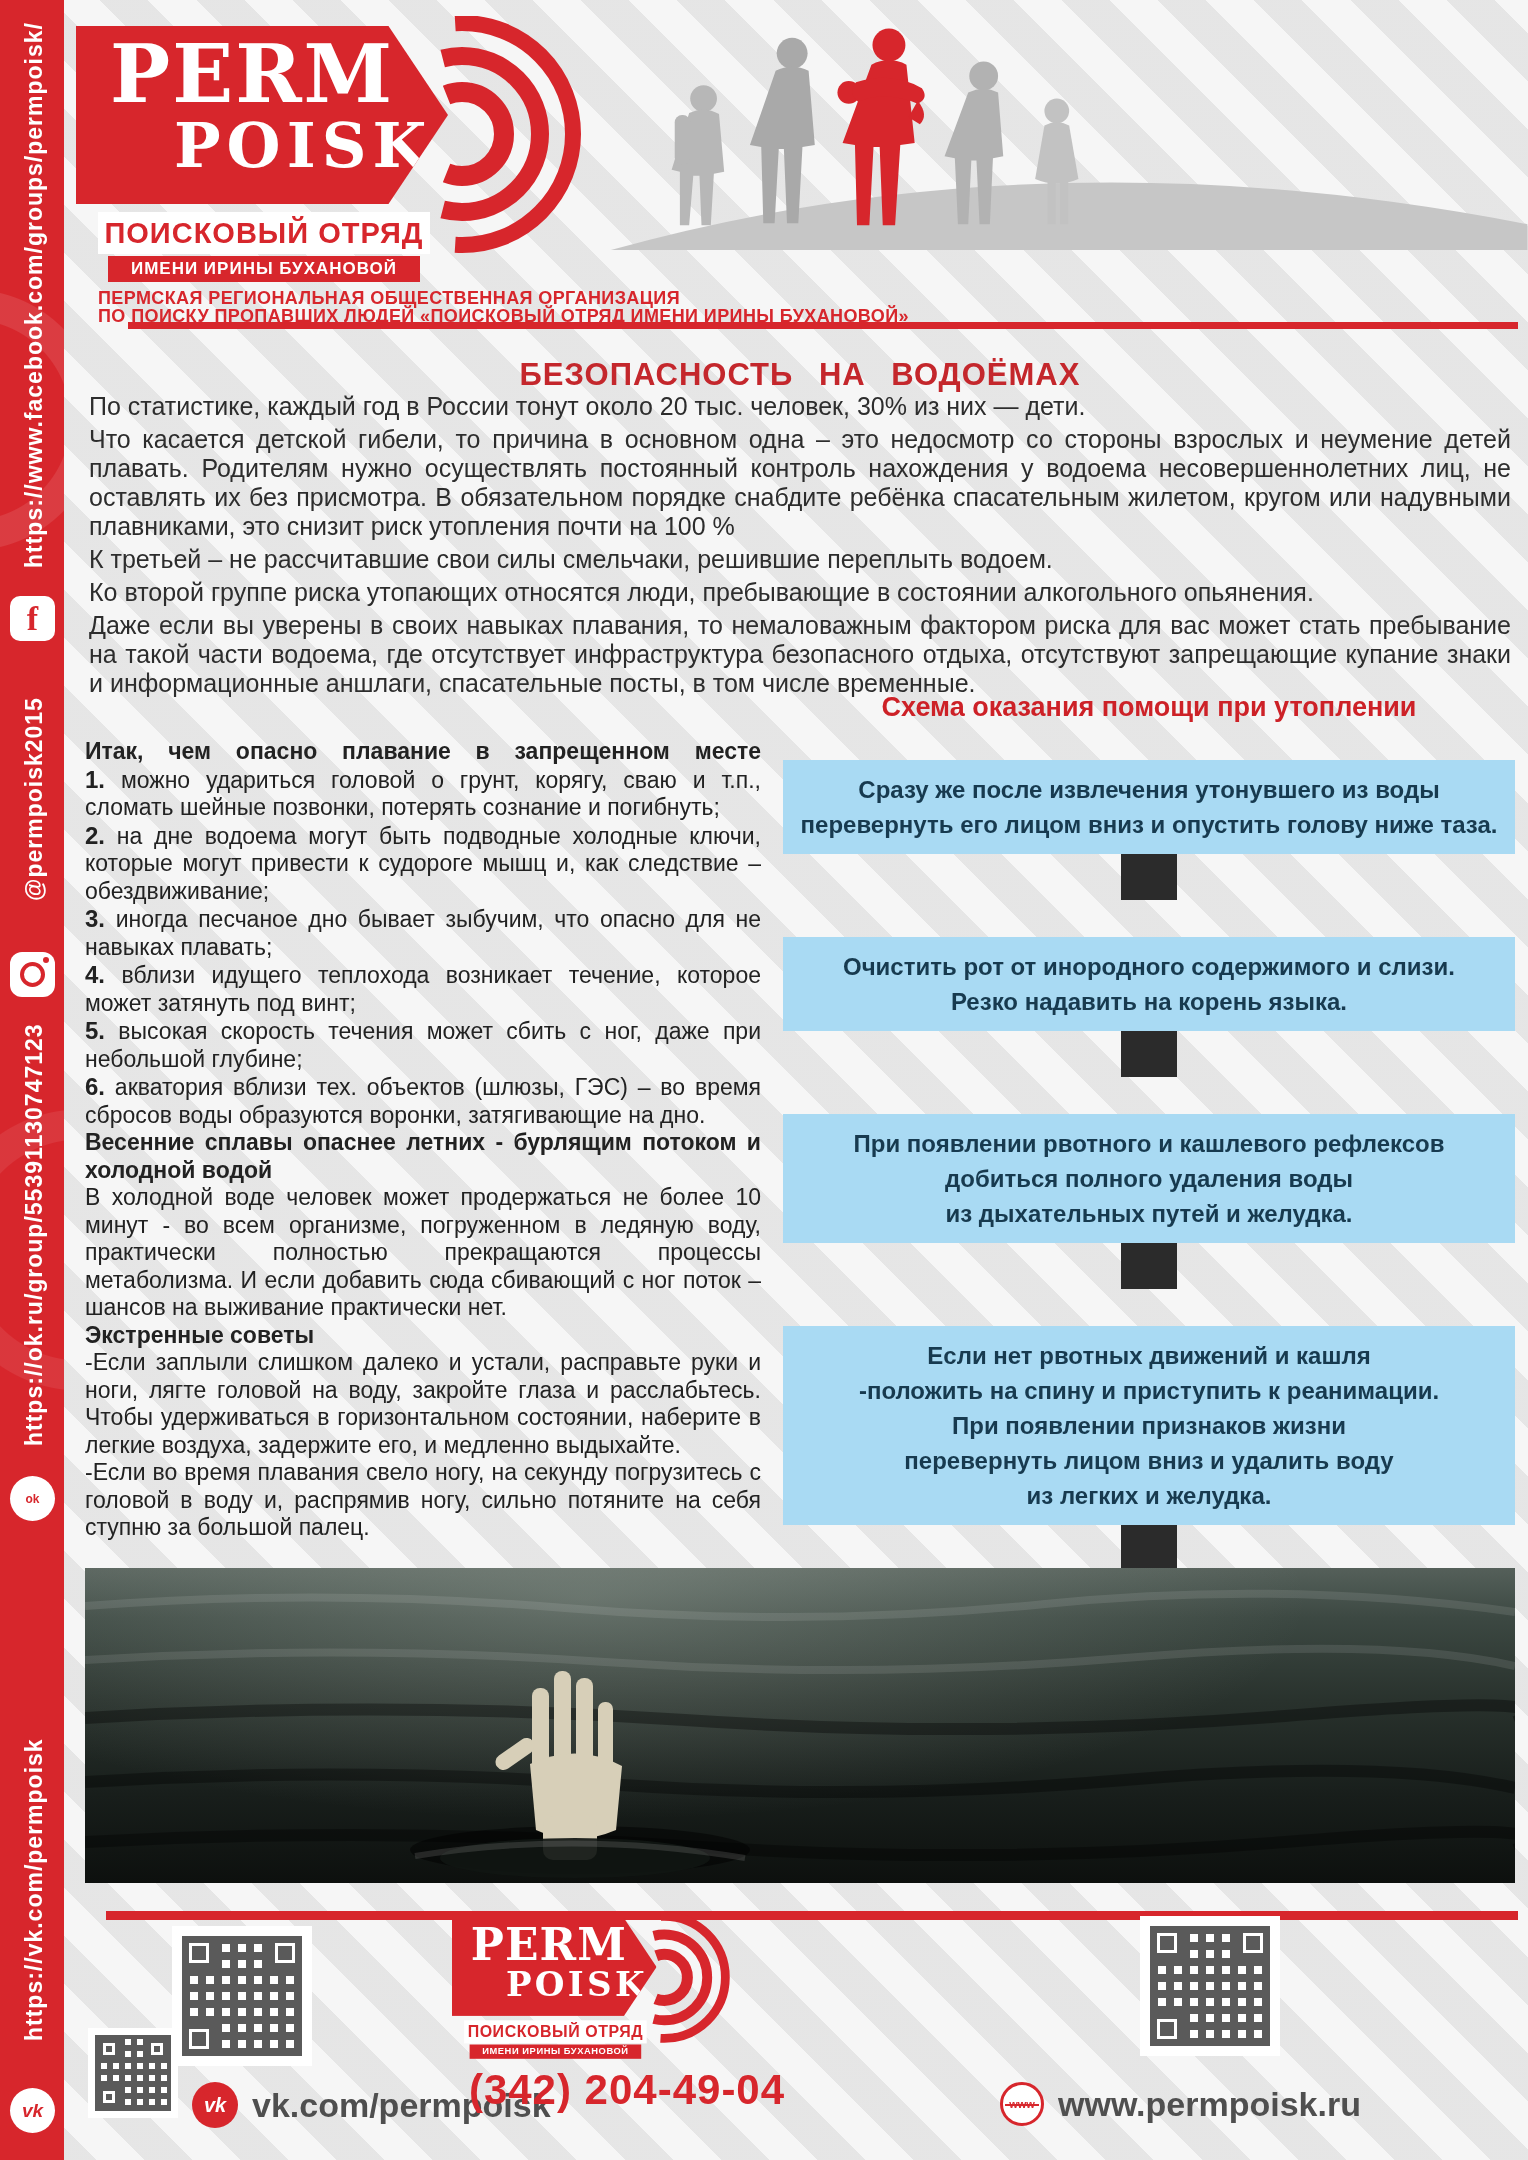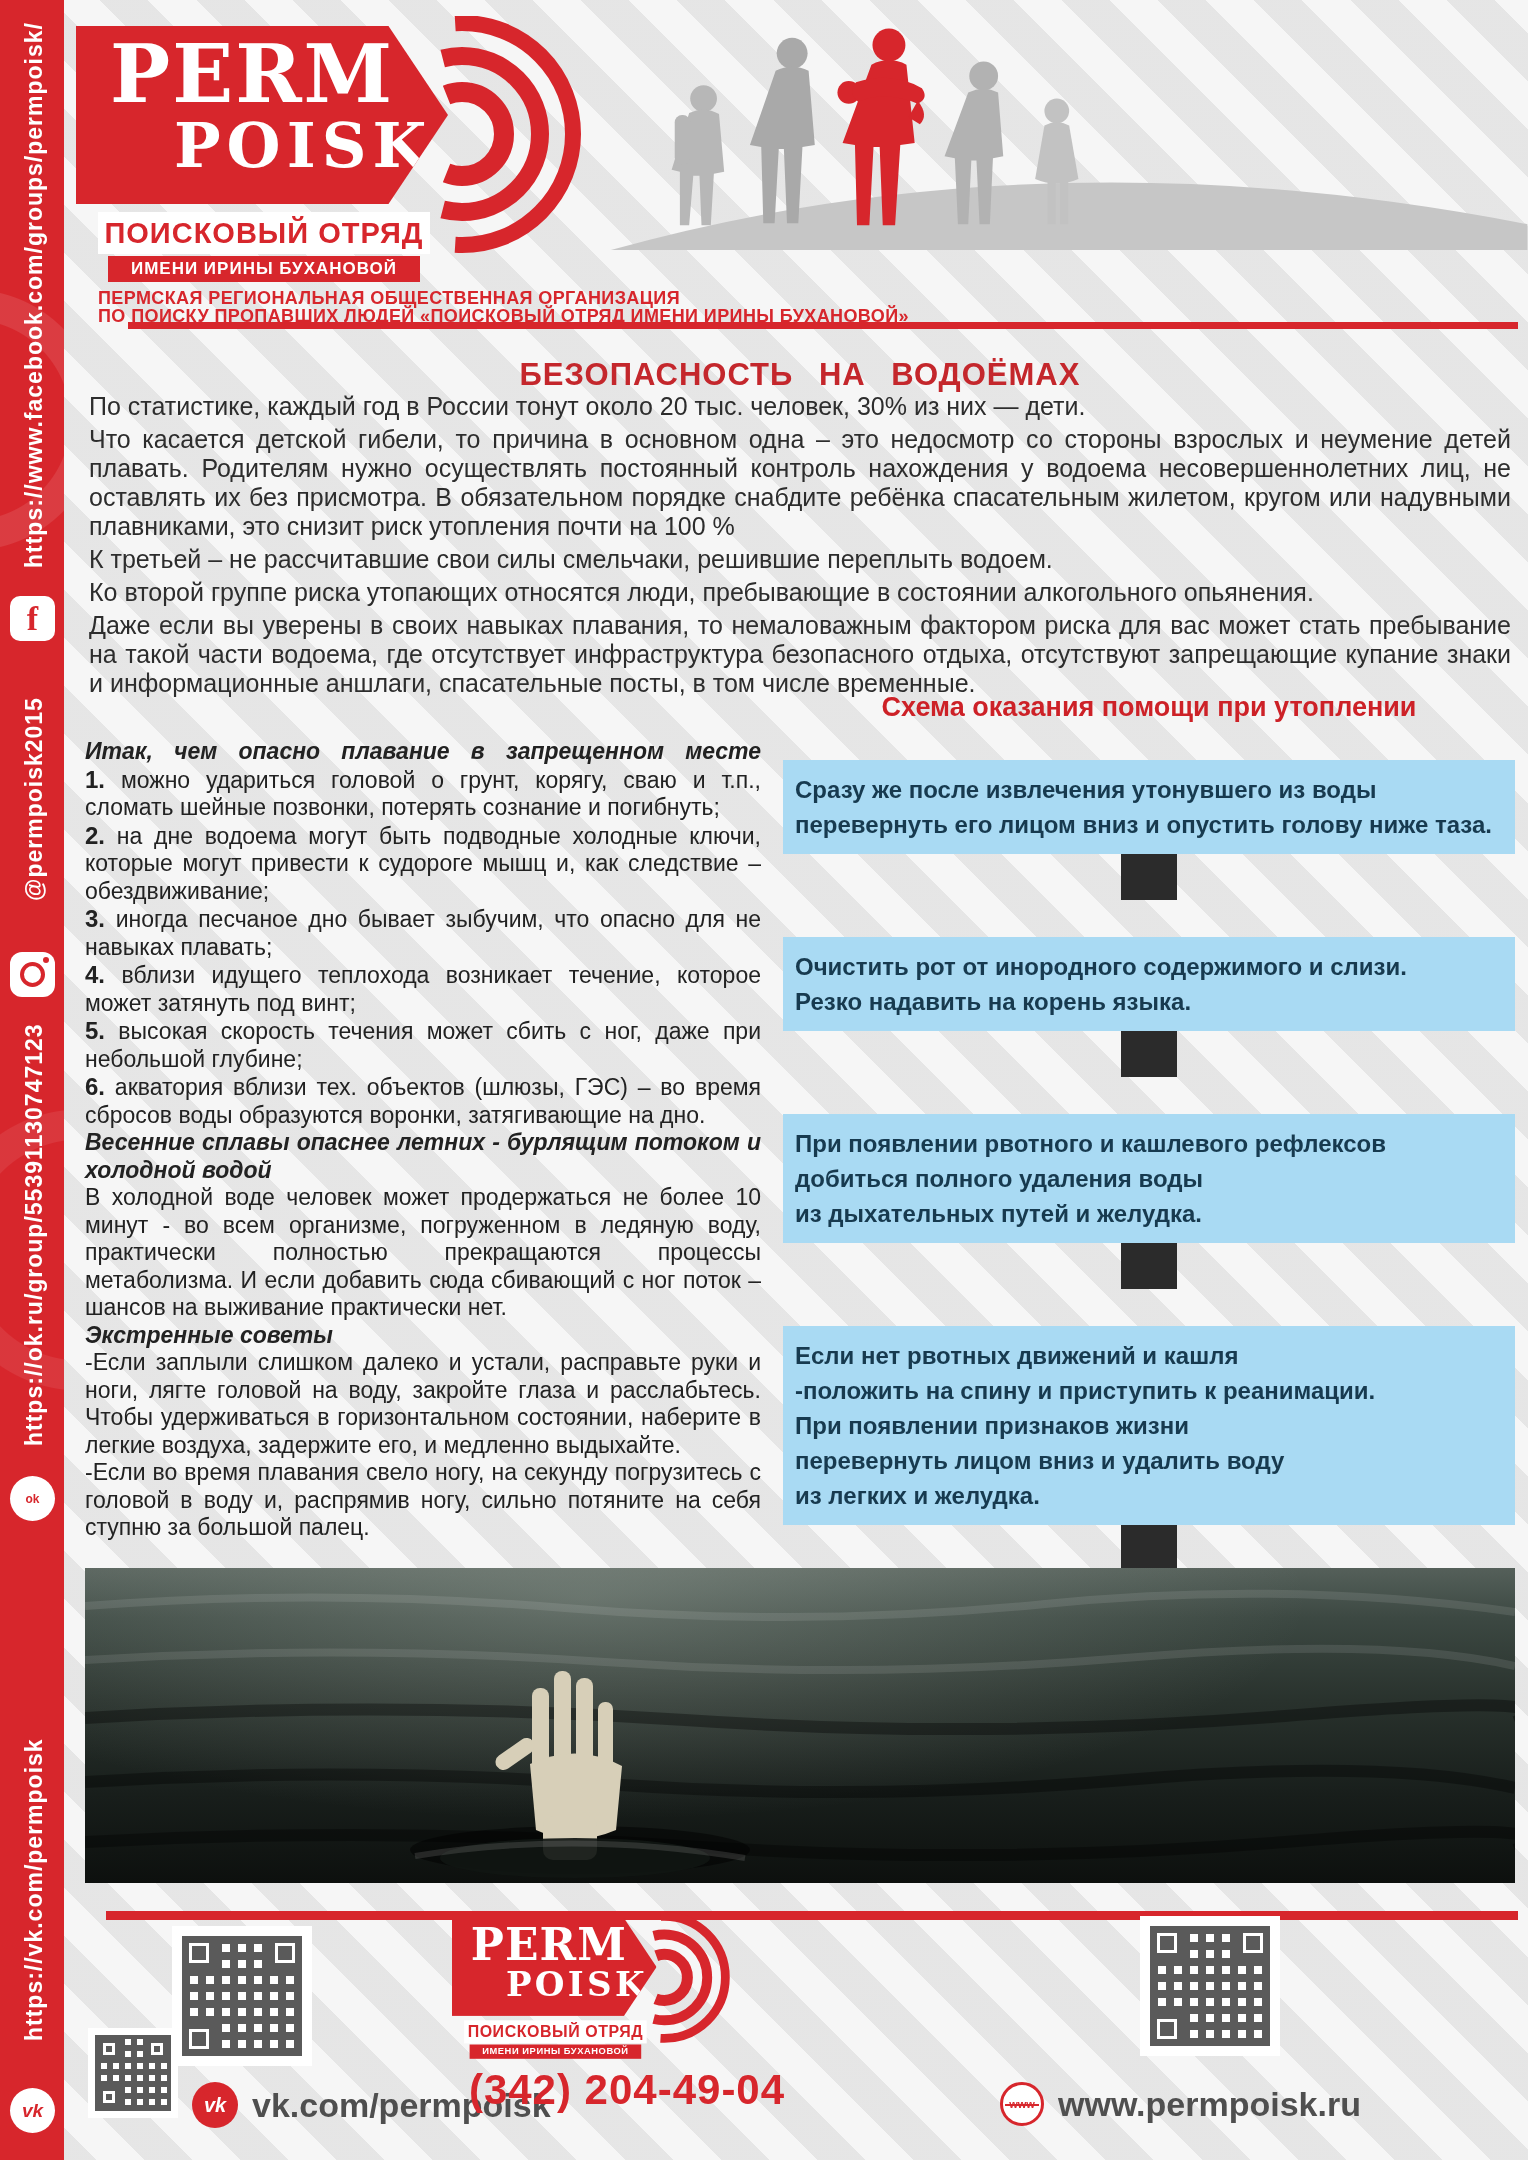--- a/index.html
+++ b/index.html
@@ -64,32 +64,32 @@
   .title {
     position:absolute; left:85px; top:336px; width:1430px;
     text-align:center; color:#c4272c; font-weight:bold; font-size:31px;
     letter-spacing:1px; word-spacing:16px;
   }
   .intro { position:absolute; left:85px; top:388px; width:1430px; }
   .intro p { margin:4px; font-size:25px; line-height:29px; color:#2d2d2d; text-align:justify; }
   .left-col { position:absolute; left:85px; top:738px; width:676px; }
   .left-col p { margin:0; font-size:23px; line-height:27.5px; color:#222; text-align:justify; }
   .red-h {
-    margin:0; color:#cd2127; font-weight:bold; font-size:24px; line-height:28px; text-align:justify;font-style:italic;
+    margin:0; color:#cd2127; font-weight:bold; font-size:24px; line-height:28px; text-align:justify;
   }
   .red-h.spread { text-align-last:justify; }
   .li b { font-size:24px; }
   
   .scheme { position:absolute; left:783px; top:692px; width:732px; }
   .scheme-heading {
     margin:0 0 10px 0; text-align:center; color:#cd2127; font-weight:bold; font-size:27px;
   }
   .scheme-box {
     background:#a9daf3; color:#173a4f; font-weight:bold; font-size:24px; line-height:35px;
-    padding:12px 12px; white-space:pre-line;margin-top:37px;
+    text-align:center; padding:12px 12px; white-space:pre-line;margin-top:37px;
   }
   .connector { width:56px; height:46px; background:#2b2b2b; margin:0 auto; }
   
   .photo {
     position:absolute; left:85px; top:1568px; width:1430px; height:315px;
     background:
       radial-gradient(ellipse at 35% 10%, rgba(190,200,190,0.30), transparent 55%),
       linear-gradient(180deg, #55605a 0%, #3c4842 16%, #29322d 42%, #181e1b 72%, #0d100e 100%);
   }
   

